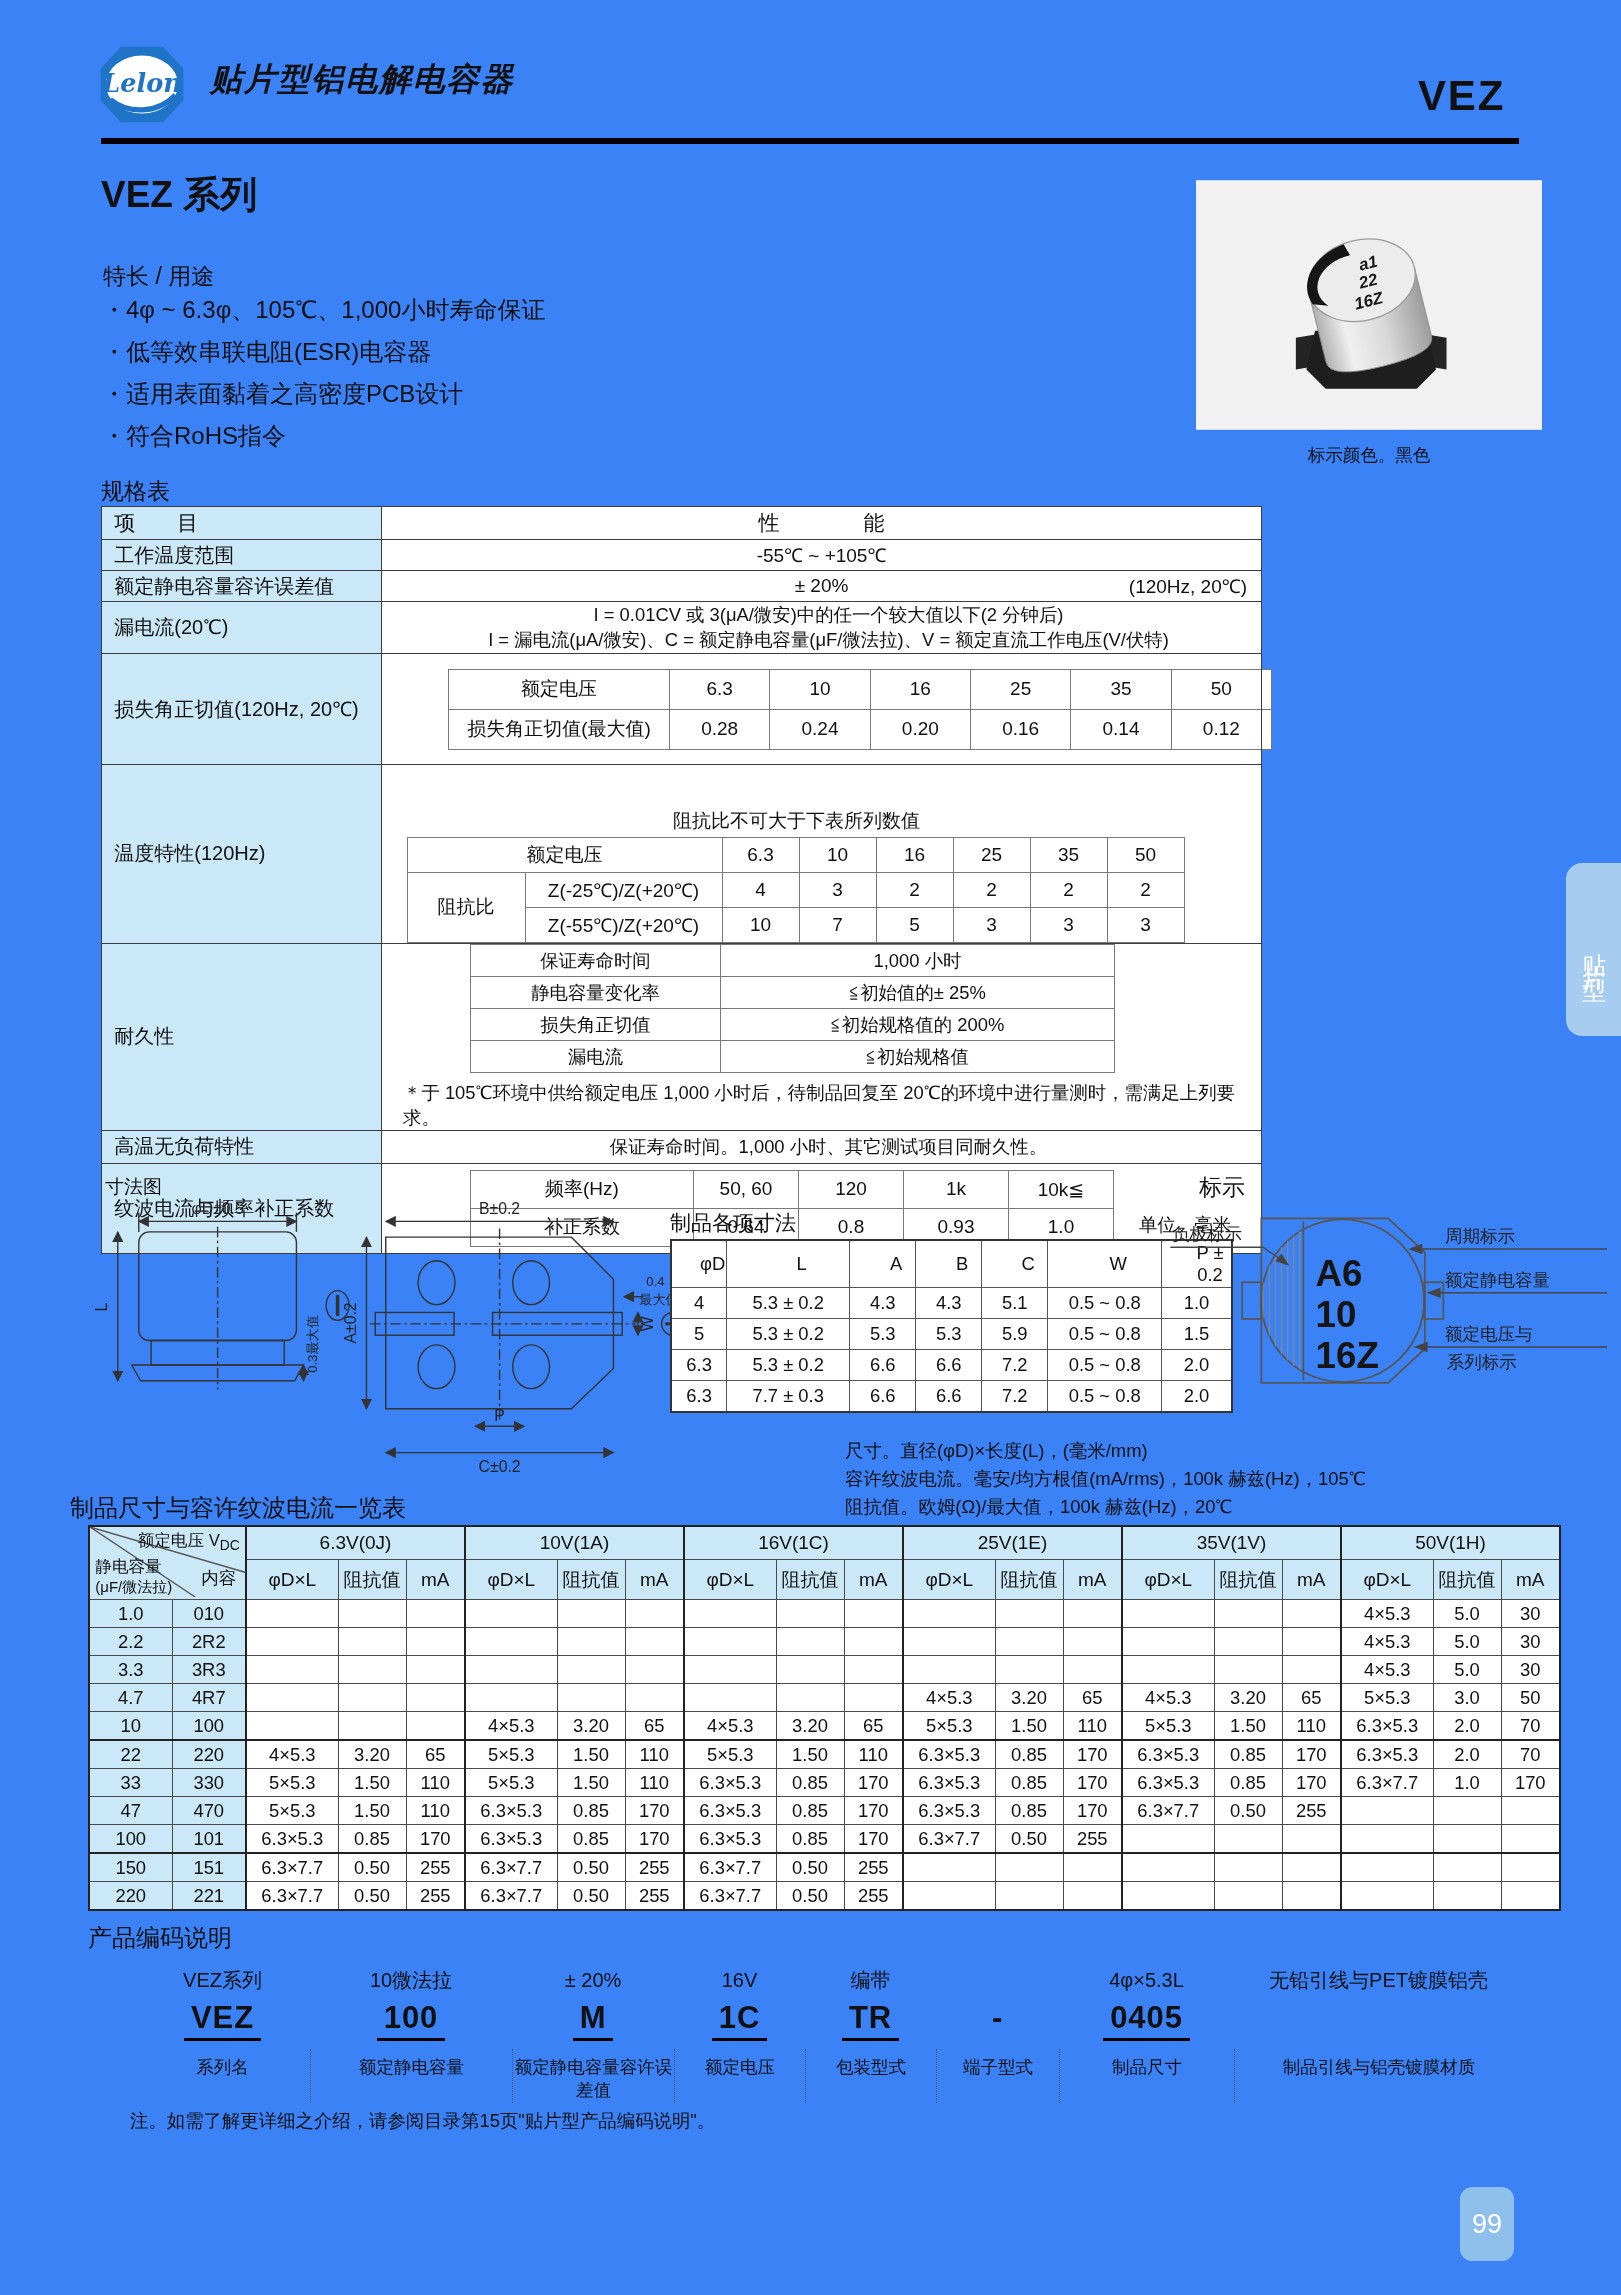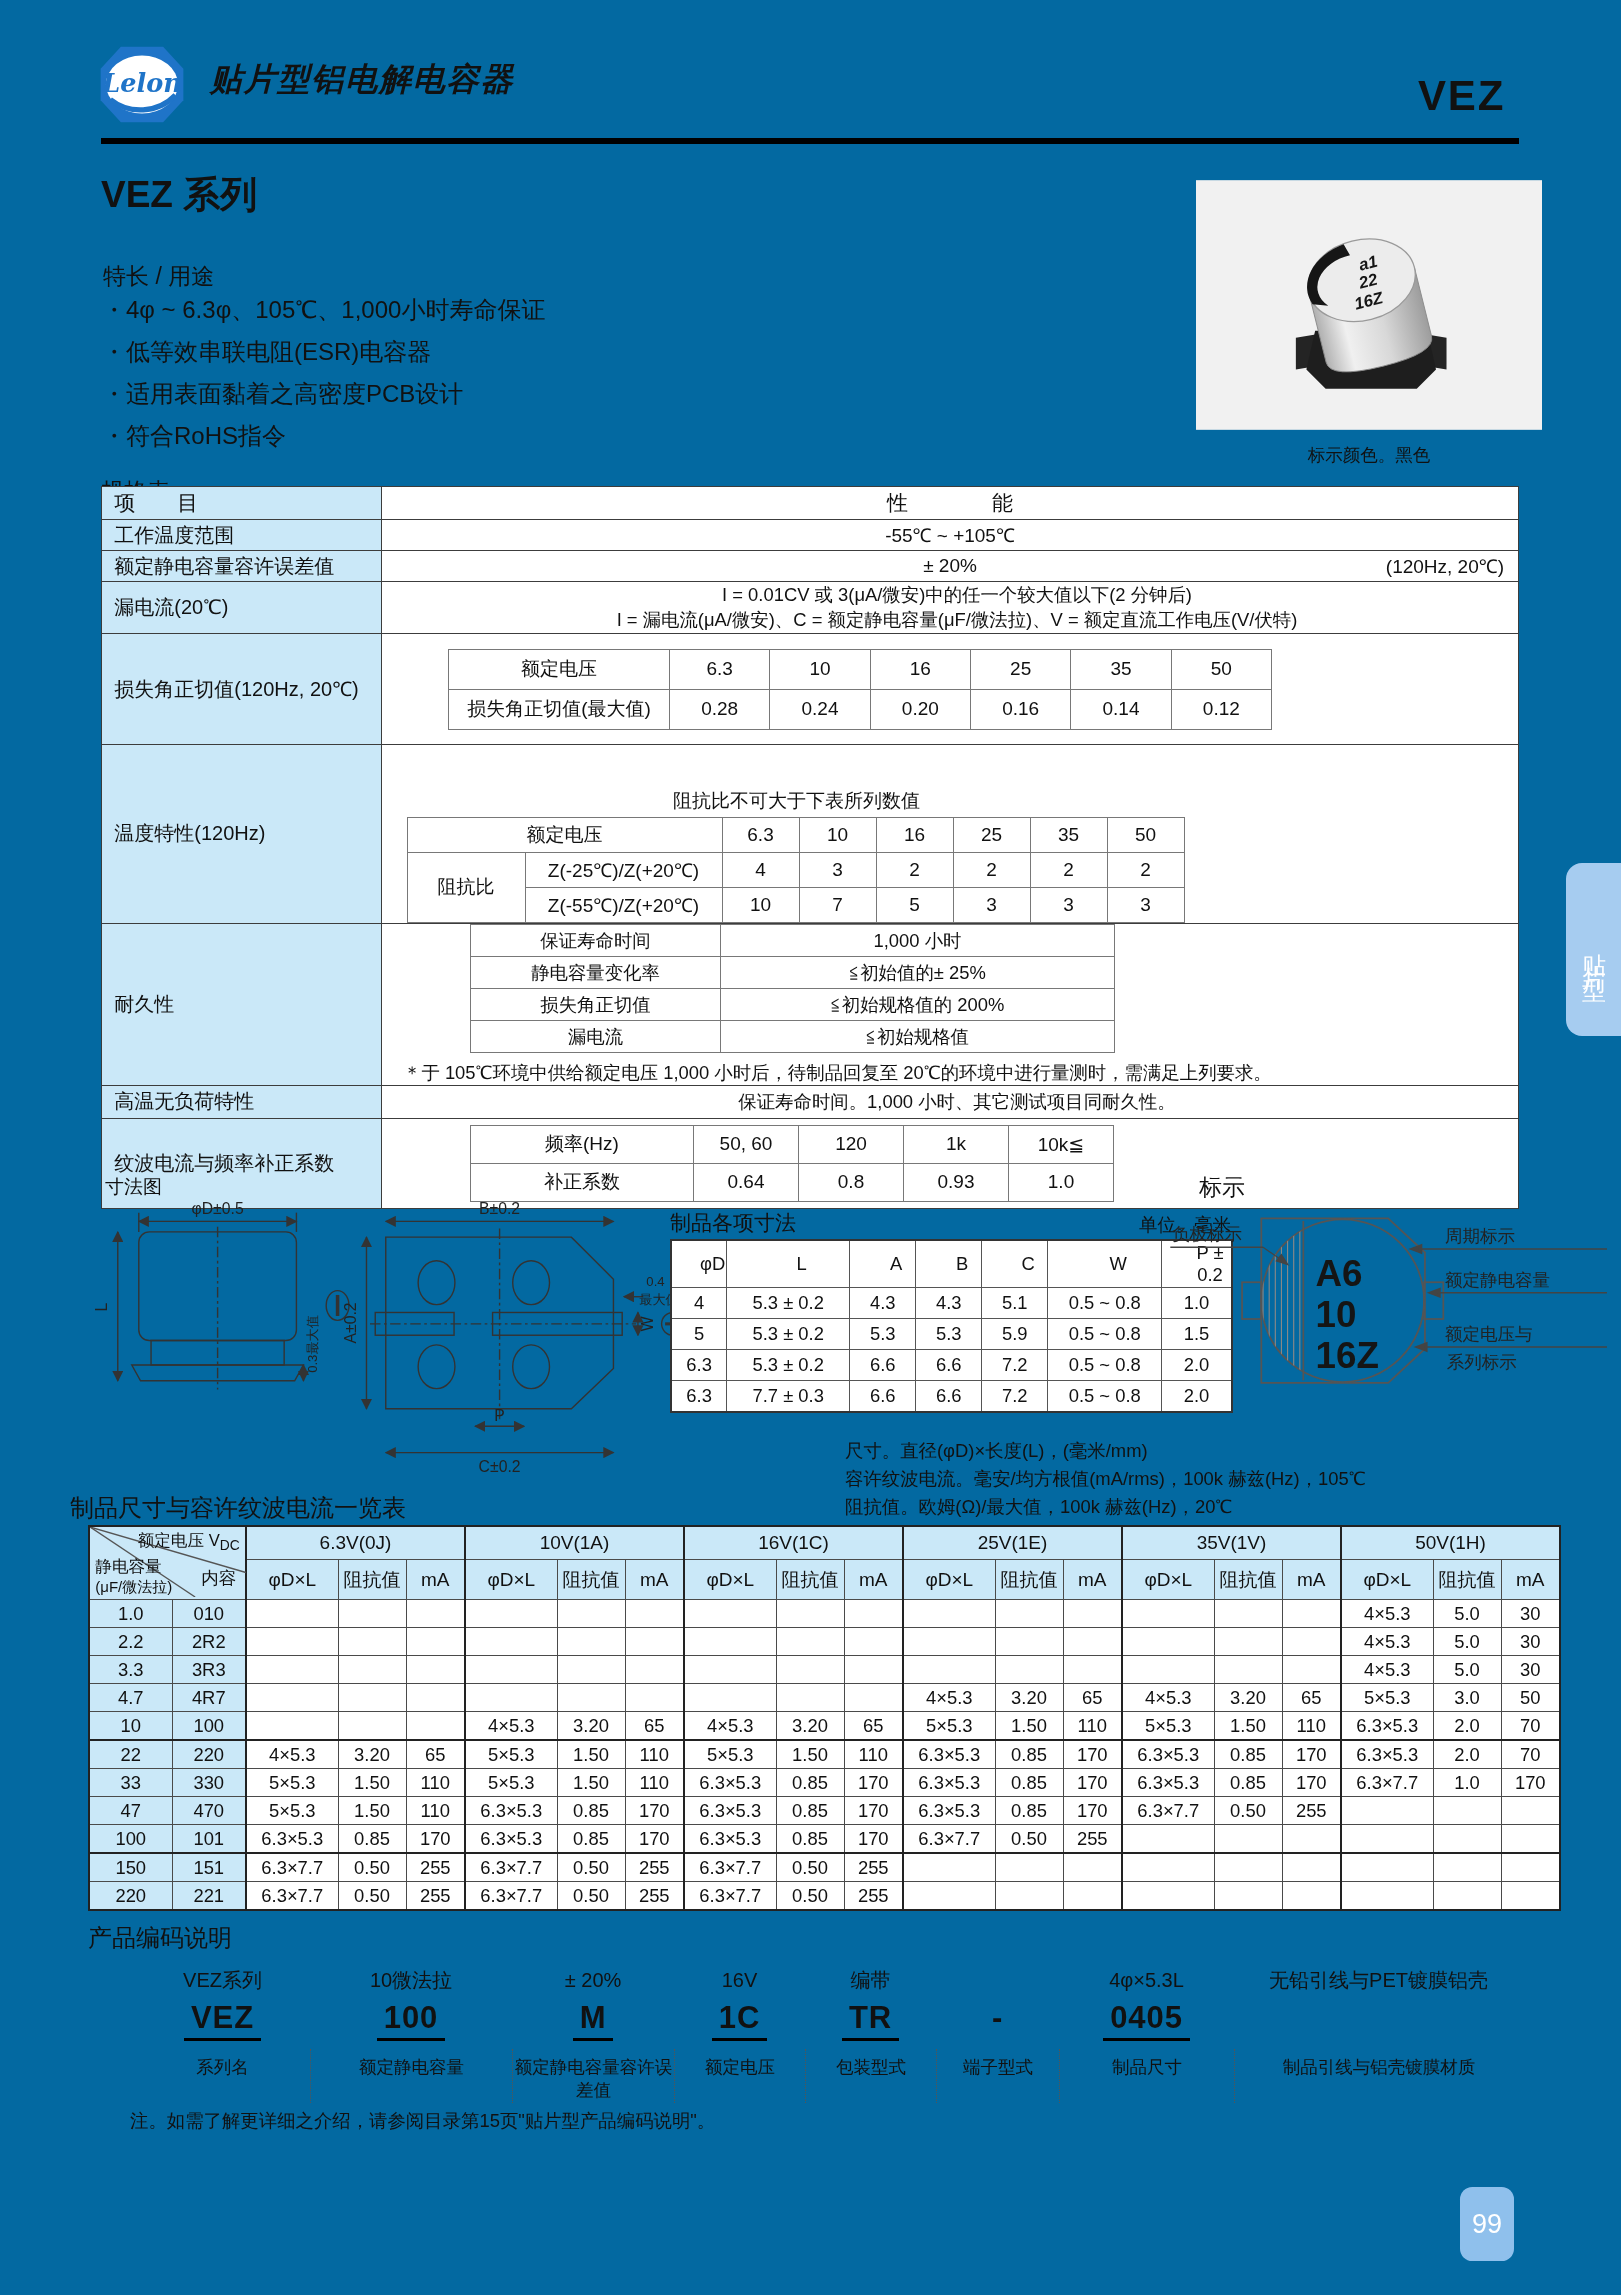--- a/index.html
+++ b/index.html
@@ -1,34 +1,34 @@
 <!DOCTYPE html>
 <html style="font-size:14px"><head>
 <meta charset="utf-8">
 <style>
   html,body{margin:0;padding:0;background:#fff;}
-  .page{position:relative;width:1622px;height:2295px;background:#0369a1;overflow:hidden;
+  .page{position:relative;width:1622px;height:2295px;background:#3b82f6;overflow:hidden;
         font-family:"Liberation Sans",sans-serif;color:#111;}
   .abs{position:absolute;}
   
   .logo{left:98px;top:44px;}
   .h-title{left:210px;top:58px;font-size:32px;font-weight:bold;font-style:italic;letter-spacing:1.8px;}
   .h-series{left:1418px;top:72px;font-size:42px;font-weight:bold;letter-spacing:1.8px;}
   .h-rule{left:101px;top:138px;width:1418px;height:6.1px;background:#000;}
   .series-title{left:101px;top:170px;font-size:37px;font-weight:bold;}
   .features-title{left:103px;top:261px;font-size:23px;}
   .features{left:102px;top:289px;list-style:none;margin:0;padding:0;}
   .features li{font-size:24px;line-height:42px;}
   
   .photo-box{left:1196px;top:180px;width:346px;height:250px;}
   .photo-caption{left:1196px;top:443px;width:346px;text-align:center;font-size:17.5px;}
   .pm{font-size:19px;font-weight:bold;font-style:italic;fill:#161616;text-anchor:middle;}
   
   .spec-title{left:101px;top:476px;font-size:23px;}
-  table.spec{position:absolute;left:101px;top:486px;width:1418px;border-collapse:collapse;table-layout:fixed;}
+  table.spec{position:absolute;left:101px;top:506px;width:1161px;border-collapse:collapse;table-layout:fixed;}
   .spec>tbody>tr>td{border:1.8px solid #3c3c3c;vertical-align:middle;font-size:19px;background:#fff;padding:0;}
   .spec td.lbl{background:#cae8f8;text-align:left;padding-left:12.3px;font-size:20px;}
   .spec .ctr{text-align:center;}
   .spec tr.r1>td{height:32px;font-size:21px;}
   .spec tr.r2>td{height:30px;}
   .spec tr.r3>td{height:30px;}
   .spec tr.r4>td{height:51px;}
   .spec tr.r5>td{height:110px;}
   .spec tr.r6>td{height:135px;}
   .spec tr.r7>td{height:147px;}

